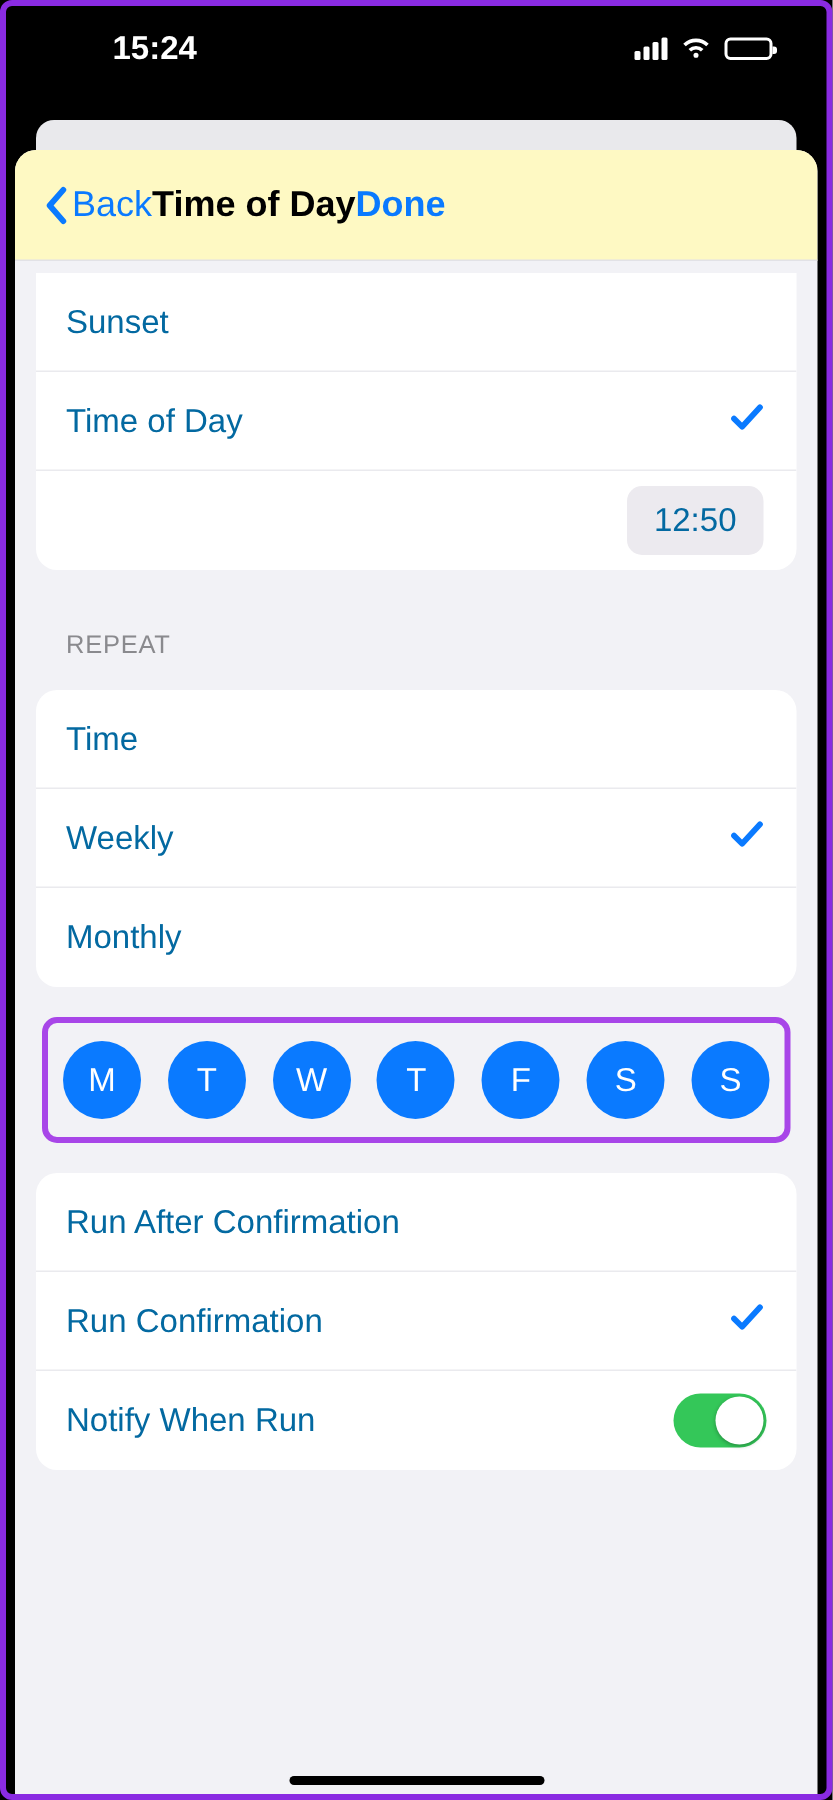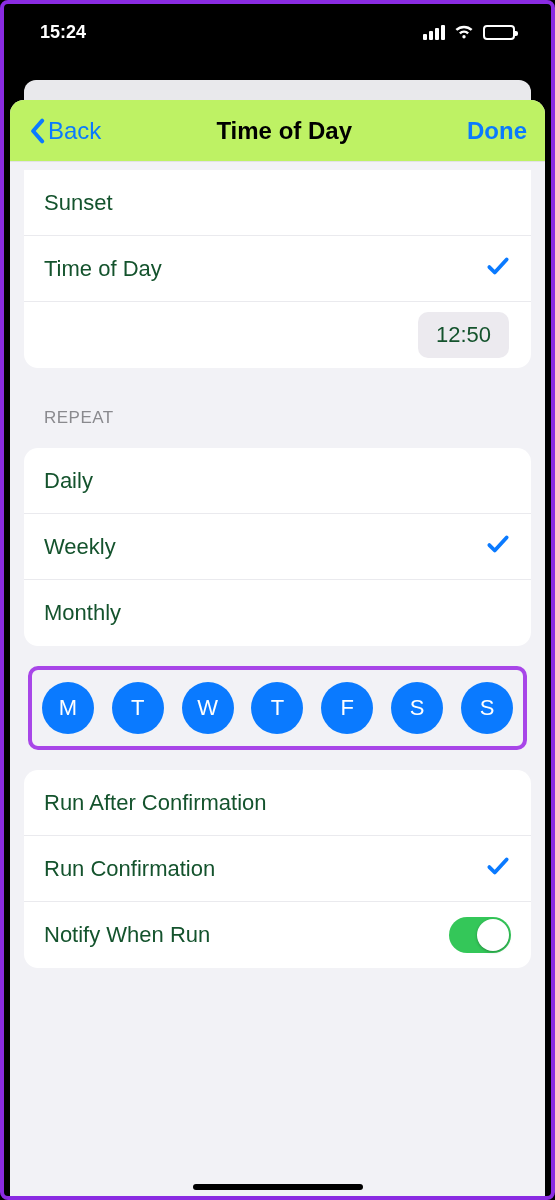--- a/index.html
+++ b/index.html
@@ -13,22 +13,23 @@
       border-radius: 8px;
     }
     
     .status-bar {
       height: 56px;
       display: flex;
       justify-content: space-between;
       align-items: center;
       padding: 0 36px;
       color: #fff;
-      font-size: 18px;
+      font-size: 22px;
       font-weight: 600;
+      margin-left: 35px;
     }
     .status-icons { display: flex; gap: 8px; align-items: center; }
     .signal { display: flex; align-items: flex-end; gap: 2px; }
     .signal span { width: 4px; background: #fff; border-radius: 1px; }
     .signal span:nth-child(1){height:6px} .signal span:nth-child(2){height:9px}
     .signal span:nth-child(3){height:12px} .signal span:nth-child(4){height:15px}
     .wifi-icon svg { display:block; }
     .battery { width: 32px; height: 15px; border: 2px solid #fff; border-radius: 4px; position: relative;}
     .battery::after{content:"";position:absolute;right:-5px;top:4px;width:3px;height:5px;background:#fff;border-radius:0 2px 2px 0;}
     .battery .fill{background:#fff;height:100%;width:85%;border-radius:1px;}
@@ -43,40 +44,39 @@
     .sheet {
       background: #f2f2f6;
       border-radius: 14px 14px 0 0;
       margin: 0 6px;
       height: 1100px;
       position: relative;
       overflow: hidden;
     }
     
     .navbar {
-      height: 62px;
+      height: 74px;
       display: flex;
       align-items: center;
-      justify-content: space-between;
       padding: 0 18px;
       border-bottom: 1px solid #e2e2e6;
-      background: #bef264;
+      background: #fef9c3;
     }
     .back-btn { display: flex; align-items: center; gap: 2px; color: #0a7aff; font-size: 24px; }
     .back-btn svg { width: 18px; height: 26px; }
     .nav-title { font-size: 24px; font-weight: 600; color: #000; }
     .done-btn { color: #0a7aff; font-size: 24px; font-weight: 700; }
     
     .content { padding: 0; }
     .group { background: #fff; border-radius: 14px; margin: 12px 14px; overflow: hidden; }
     .group.first { margin-top: 8px; border-radius: 0 0 14px 14px;}
     .row {
       display: flex; align-items: center; justify-content: space-between;
       min-height: 66px; padding: 0 20px; border-bottom: 1px solid #eaeaee;
-      font-size: 22px; color: #14532d;
+      font-size: 22px; color: #0369a1;
     }
     .row:last-child { border-bottom: none; }
     .chk svg { width: 26px; height: 26px; }
     .chk path { stroke: #0a7aff; stroke-width: 3.5; fill: none; stroke-linecap: round; stroke-linejoin: round;}
     .time-row { justify-content: flex-end; padding-right: 22px; }
     .time-chip { background: #eceaef; border-radius: 10px; padding: 10px 18px; font-size: 22px; }
     .section-label { color: #8a8a8e; font-size: 17px; padding: 28px 34px 8px; letter-spacing: 0.5px; }
     
     .days-wrap { margin: 20px 18px; border: 4px solid #a846e8; border-radius: 10px; padding: 12px 10px; display:flex; justify-content: space-between; background: #f2f2f6;}
     .day-circle {
@@ -140,21 +140,21 @@
         <div class="time-chip">
           <span>12:50</span>
         </div>
       </div>
     </div>
 
     <div class="section-label">REPEAT</div>
 
     <div class="group">
       <div class="row">
-        <span>Daily</span>
+        <span>Time</span>
       </div>
       <div class="row">
         <span>Weekly</span>
         <span class="chk"><svg viewBox="0 0 24 24">
               <path d="M4 13l5 5L20 6"></path>
             </svg></span>
       </div>
       <div class="row">
         <span>Monthly</span>
       </div>

